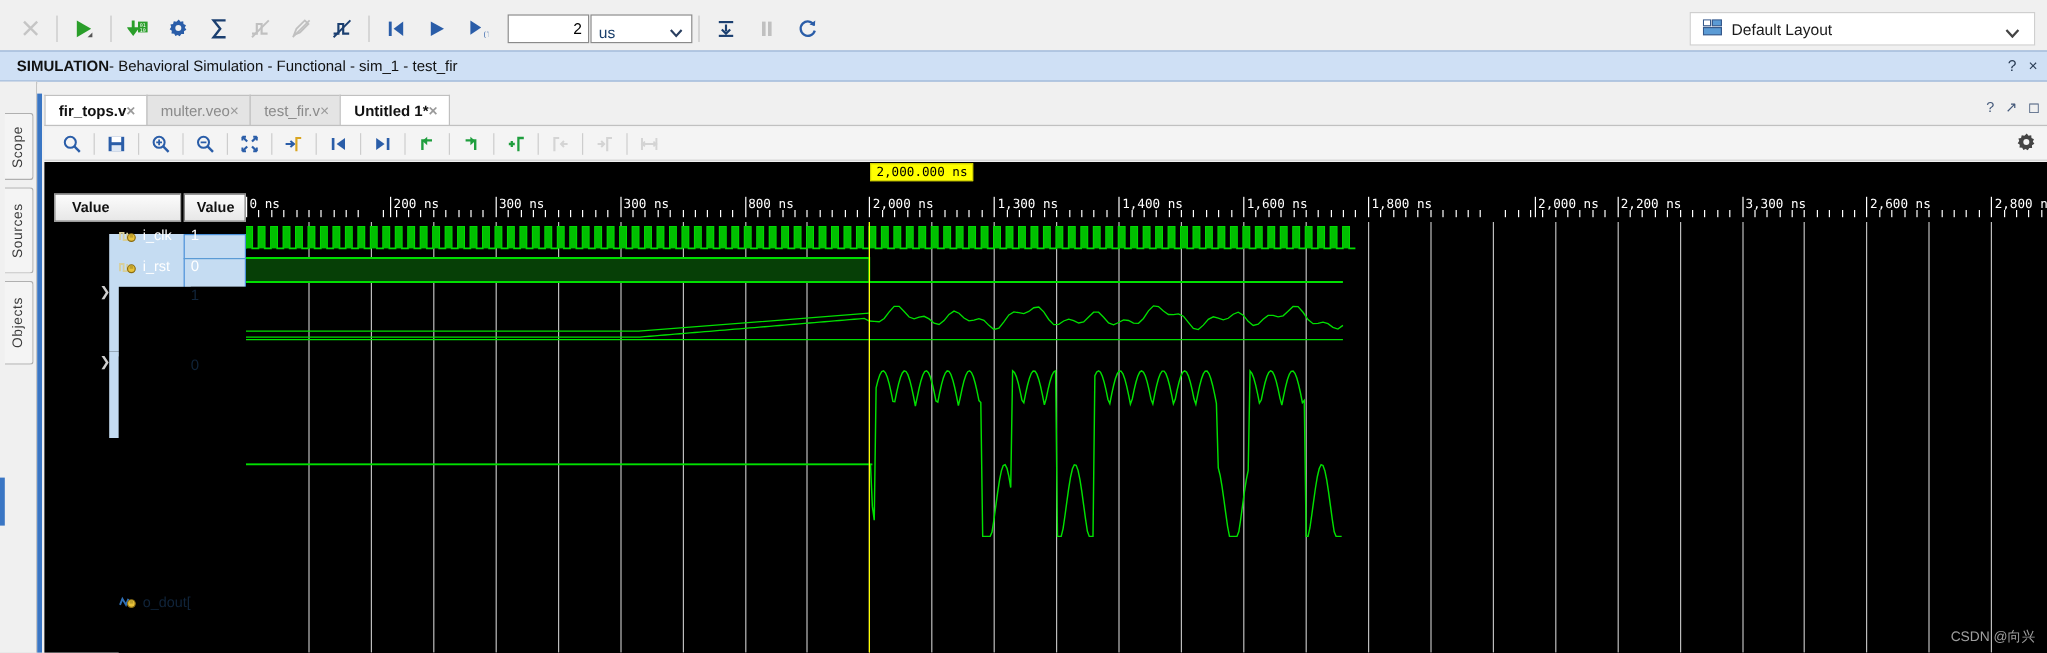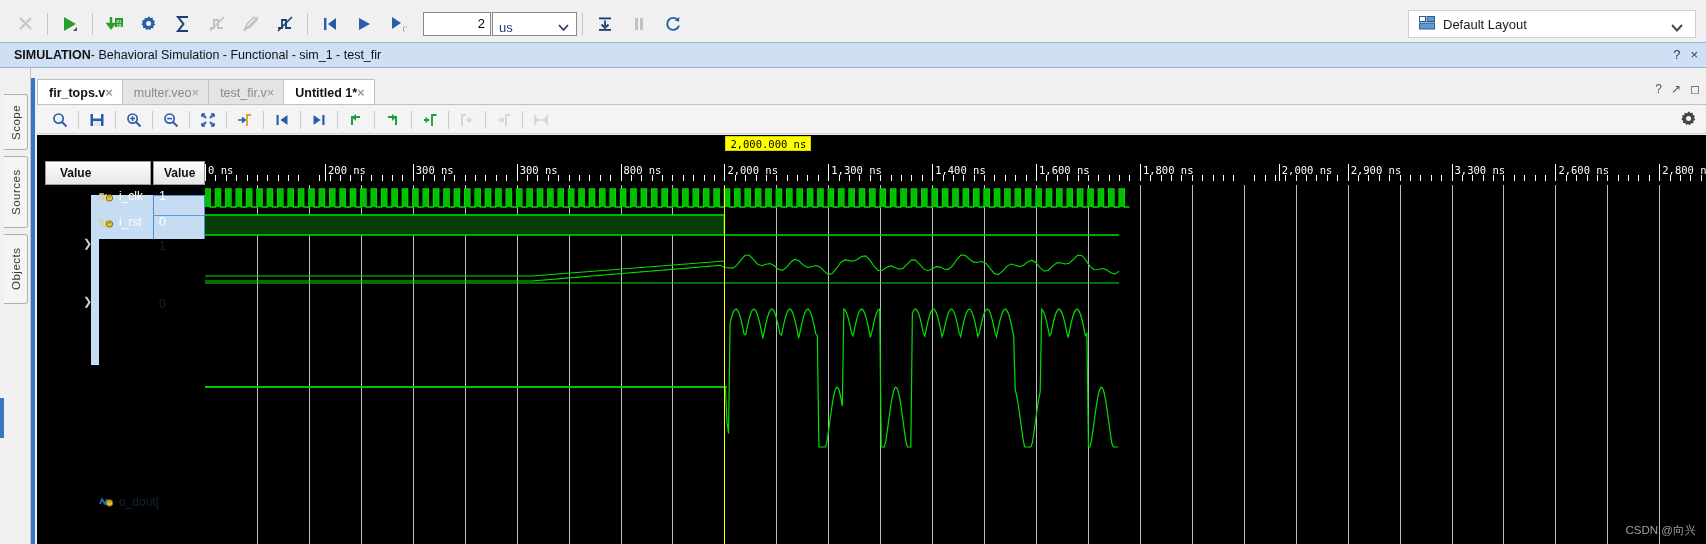--- a/index.html
+++ b/index.html
@@ -510,21 +510,21 @@
             <div class="tlabel" style="left: 120px;">200 ns</div>
             <div class="tlabel" style="left: 207.751px;">300 ns</div>
             <div class="tlabel" style="left: 311.626px;">300 ns</div>
             <div class="tlabel" style="left: 415.502px;">800 ns</div>
             <div class="tlabel" style="left: 519.377px;">2,000 ns</div>
             <div class="tlabel" style="left: 623.253px;">1,300 ns</div>
             <div class="tlabel" style="left: 727.128px;">1,400 ns</div>
             <div class="tlabel" style="left: 831.003px;">1,600 ns</div>
             <div class="tlabel" style="left: 934.879px;">1,800 ns</div>
             <div class="tlabel" style="left: 1038.75px; margin-left: 35px;">2,000 ns</div>
-            <div class="tlabel" style="left: 1142.63px;">2,900 ns</div>
+            <div class="tlabel" style="left: 1142.63px;">2,200 ns</div>
             <div class="tlabel" style="left: 1246.51px;">3,300 ns</div>
             <div class="tlabel" style="left: 1350.38px;">2,600 ns</div>
             <div class="tlabel" style="left: 1454.26px;">2,800 ns</div>
             <div class="minortick" style="left: 10.3875px;"></div>
             <div class="minortick" style="left: 20.7751px;"></div>
             <div class="minortick" style="left: 31.1626px;"></div>
             <div class="minortick" style="left: 41.5502px;"></div>
             <div class="minortick" style="left: 51.9377px;"></div>
             <div class="minortick" style="left: 62.3253px;"></div>
             <div class="minortick" style="left: 72.7128px;"></div>

